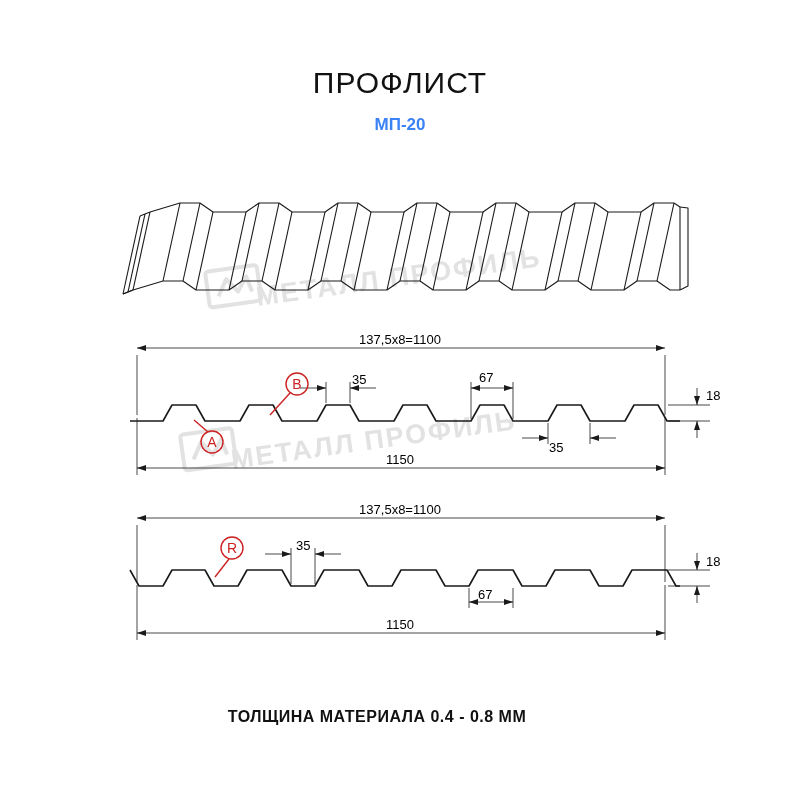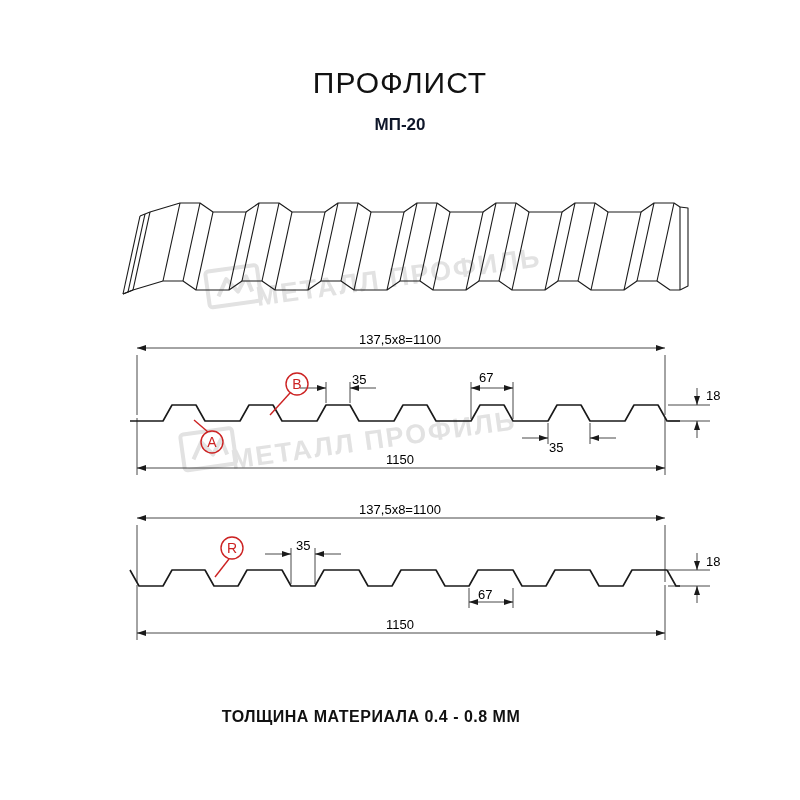--- a/index.html
+++ b/index.html
@@ -33,25 +33,25 @@
     color: #111;
   }
   .title-sub {
     position: absolute;
     left: 0;
     top: 115px;
     width: 800px;
     text-align: center;
     font-size: 17px;
     font-weight: bold;
-    color: #0f172a;
+    color: #3b82f6;
   }
   .footer-note {
     position: absolute;
-    left: 5px;
+    left: 11px;
     top: 708px;
     width: 732px;
     text-align: center;
     font-size: 16px;
     font-weight: bold;
     letter-spacing: 0.5px;
     color: #111;
   }
   .wm {
     position: absolute;

